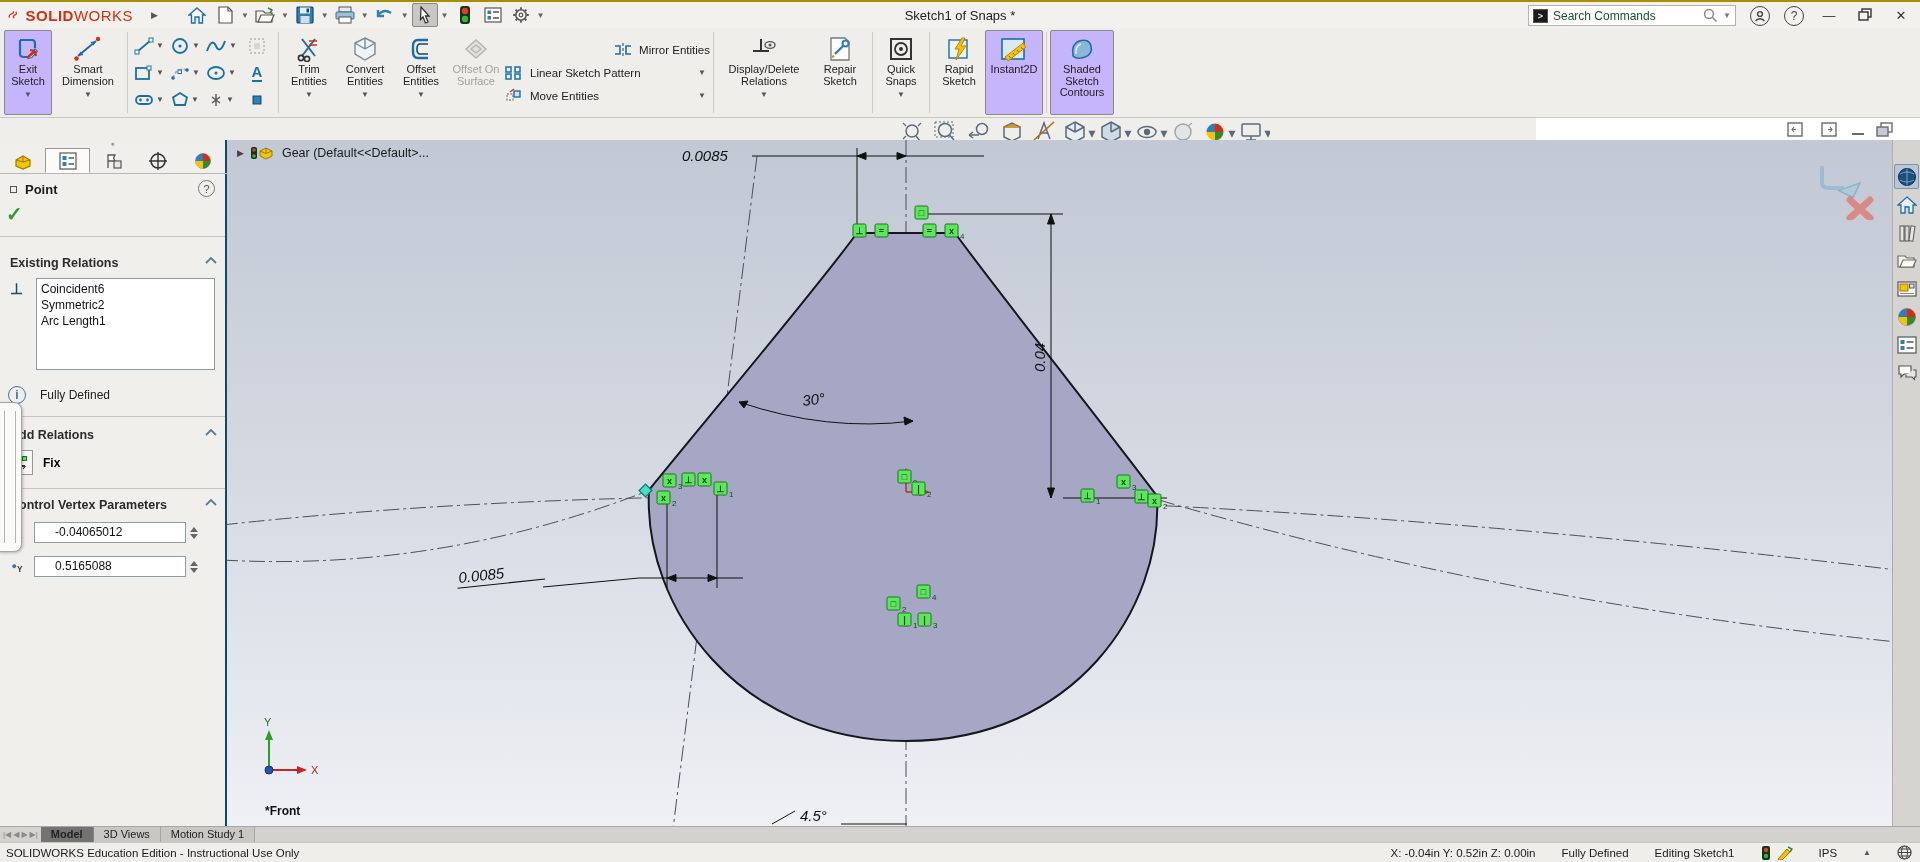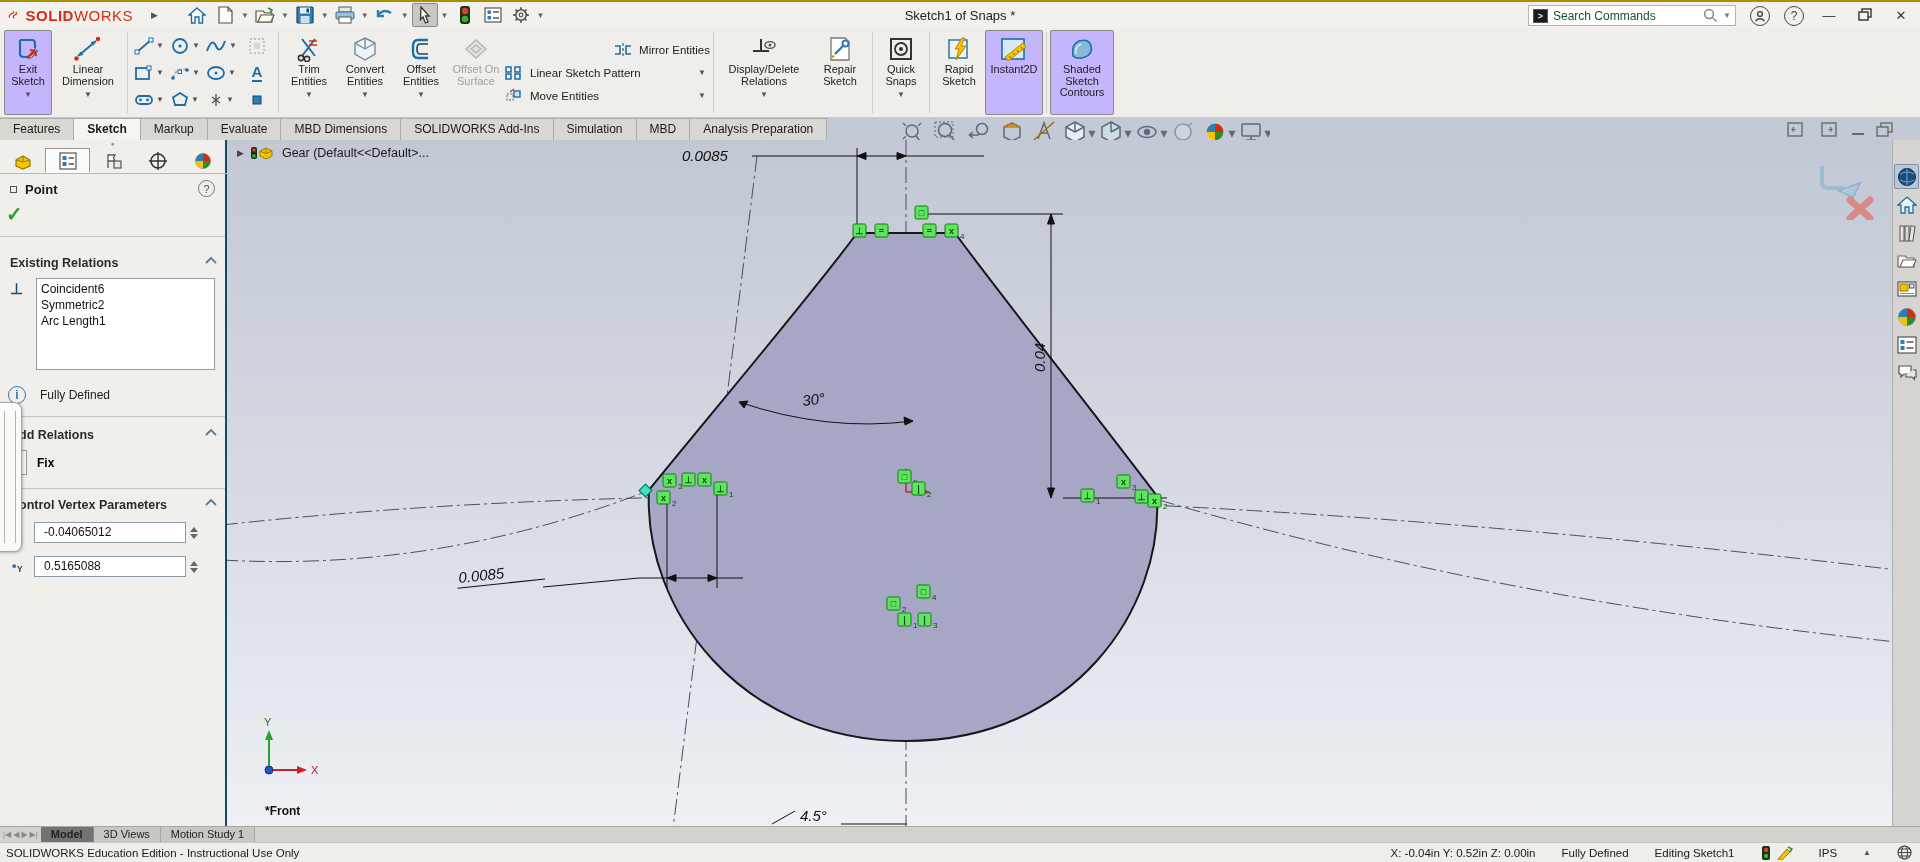--- a/index.html
+++ b/index.html
@@ -64,26 +64,26 @@
       color:#555; font-size:11px; display:flex; align-items:center; justify-content:center; }
   .pm-ok { position:absolute; top:62px; left:6px; color:#2f9e2f; font-size:20px; font-weight:bold; }
   .psep { position:absolute; left:0; right:0; height:1px; background:#c6c4bf; }
   .grphead { position:absolute; left:10px; right:8px; display:flex; font-weight:bold; color:#2b2b2b; font-size:12.5px; }
   .grphead svg { margin-left:auto; }
   .relbox { position:absolute; left:36px; right:10px; height:92px; background:#fff; border:1px solid #8f9ba3; padding:2px 4px; line-height:16px; color:#111; }
   .perp { position:absolute; left:10px; font-size:15px; color:#1a4f7a; font-weight:bold; }
   .fullydef { position:absolute; left:8px; display:flex; align-items:center; gap:14px; color:#222; }
   .info-i { width:18px; height:18px; border:1.6px solid #3a76a8; border-radius:50%; color:#3a76a8; font-weight:bold; font-size:12px;
       display:flex; align-items:center; justify-content:center; }
-  .fixrow { position:absolute; left:2px; display:flex; align-items:center; gap:10px; }
+  .fixrow { position:absolute; left:8px; display:flex; align-items:center; gap:10px; }
   .fixbtn { width:25px; height:25px; border:1px solid #9a9894; background:#f7f6f4; display:flex; align-items:center; justify-content:center; }
   .paramrow { position:absolute; left:4px; display:flex; align-items:center; gap:4px; }
   .pico { width:26px; text-align:center; font-size:10px; font-weight:bold; color:#333; }
   .pico .dot { color:#3a76a8; font-size:9px; }
-  .pinput { width:152px; height:21px; background:#fff; border:1px solid #8f9ba3; font-size:12px; color:#111; padding:2px 9px; }
+  .pinput { width:152px; height:21px; background:#fff; border:1px solid #8f9ba3; font-size:12px; color:#111; padding:2px 20px; }
   .spin { display:flex; flex-direction:column; gap:2px; }
   .spin i { display:block; width:0; height:0; border-left:4px solid transparent; border-right:4px solid transparent; }
   .spin .up { border-bottom:5px solid #666; } .spin .dn { border-top:5px solid #666; }
   .flyout { position:absolute; left:-2px; top:262px; width:24px; height:150px; background:#fafaf9; border:1px solid #a8a6a2;
       border-radius:0 8px 8px 0; box-shadow:1px 1px 3px rgba(0,0,0,.25); }
   .flyout::before { content:""; position:absolute; left:5px; top:8px; bottom:8px; width:10px;
       border-left:1px solid #b5b3ae; border-right:1px solid #b5b3ae; }
 
   
   .viewport { position:relative; width:1665px; height:686px; background:linear-gradient(#c2c8d4 0%, #d3d8e1 45%, #eef0f4 100%); overflow:hidden; }
@@ -251,21 +251,21 @@
     <div class="bigbtn" style="width:72px">
       <span class="bico">
         <svg width="28" height="26" viewBox="0 0 28 26">
             <path d="M4 20 L22 5" stroke="#1b6fa8" stroke-width="2"></path>
             <path d="M4 20 l5.5 -1 -3 -3.5 Z" fill="#1b6fa8"></path>
             <path d="M22 5 l-5.5 1 3 3.5 Z" fill="#1b6fa8"></path>
             <circle cx="24" cy="3" r="2.2" fill="#d42e12"></circle>
             <circle cx="2.5" cy="22.5" r="2.2" fill="#d42e12"></circle>
           </svg>
         </span>
-      <span>Linear Dimension</span>
+      <span>Smart Dimension</span>
       <span class="dropdn">▼</span>
     </div>
     <div class="rsep"></div>
 
     <div class="entgrid">
       <span class="entcell">
         <svg width="20" height="18" viewBox="0 0 20 18">
             <path d="M3 15 L17 3" stroke="#1b6fa8" stroke-width="1.8"></path>
             <rect x="1" y="13" width="4" height="4" fill="#fff" stroke="#1b6fa8"></rect>
             <rect x="15" y="1" width="4" height="4" fill="#fff" stroke="#1b6fa8"></rect>
@@ -482,33 +482,20 @@
       <span class="bico">
         <svg width="26" height="26" viewBox="0 0 26 26">
             <path d="M4 20 Q2 8 10 5 Q20 2 22 10 Q24 18 16 21 Q8 24 4 20 Z" fill="#8db7d8" stroke="#1b6fa8" stroke-width="1.6"></path>
             <path d="M7 18 Q6 10 12 8" fill="none" stroke="#e3eef6" stroke-width="1.4"></path>
           </svg>
         </span>
       <span>Shaded Sketch Contours</span>
     </div>
   </div>
 
-  <div class="tabrow">
-    <div class="ctabs">
-      <span class="ctab">Features</span>
-      <span class="ctab active">Sketch</span>
-      <span class="ctab">Markup</span>
-      <span class="ctab">Evaluate</span>
-      <span class="ctab">MBD Dimensions</span>
-      <span class="ctab">SOLIDWORKS Add-Ins</span>
-      <span class="ctab">Simulation</span>
-      <span class="ctab">MBD</span>
-      <span class="ctab">Analysis Preparation</span>
-    </div>
-  </div>
 
   <svg class="headsup" width="372" height="26" viewBox="0 0 372 26">
     <g fill="none" stroke="#5a6b7c" stroke-width="1.5">
       <g>
           <circle cx="14" cy="12" r="6"></circle>
           <path d="M18 17 L22 22"></path>
           <path d="M5 4 l3 3 M23 4 l-3 3 M5 20 l3 -3" stroke-width="1.2"></path>
         </g>
       <g transform="translate(34 0)">
           <circle cx="13" cy="11" r="6.5"></circle>

